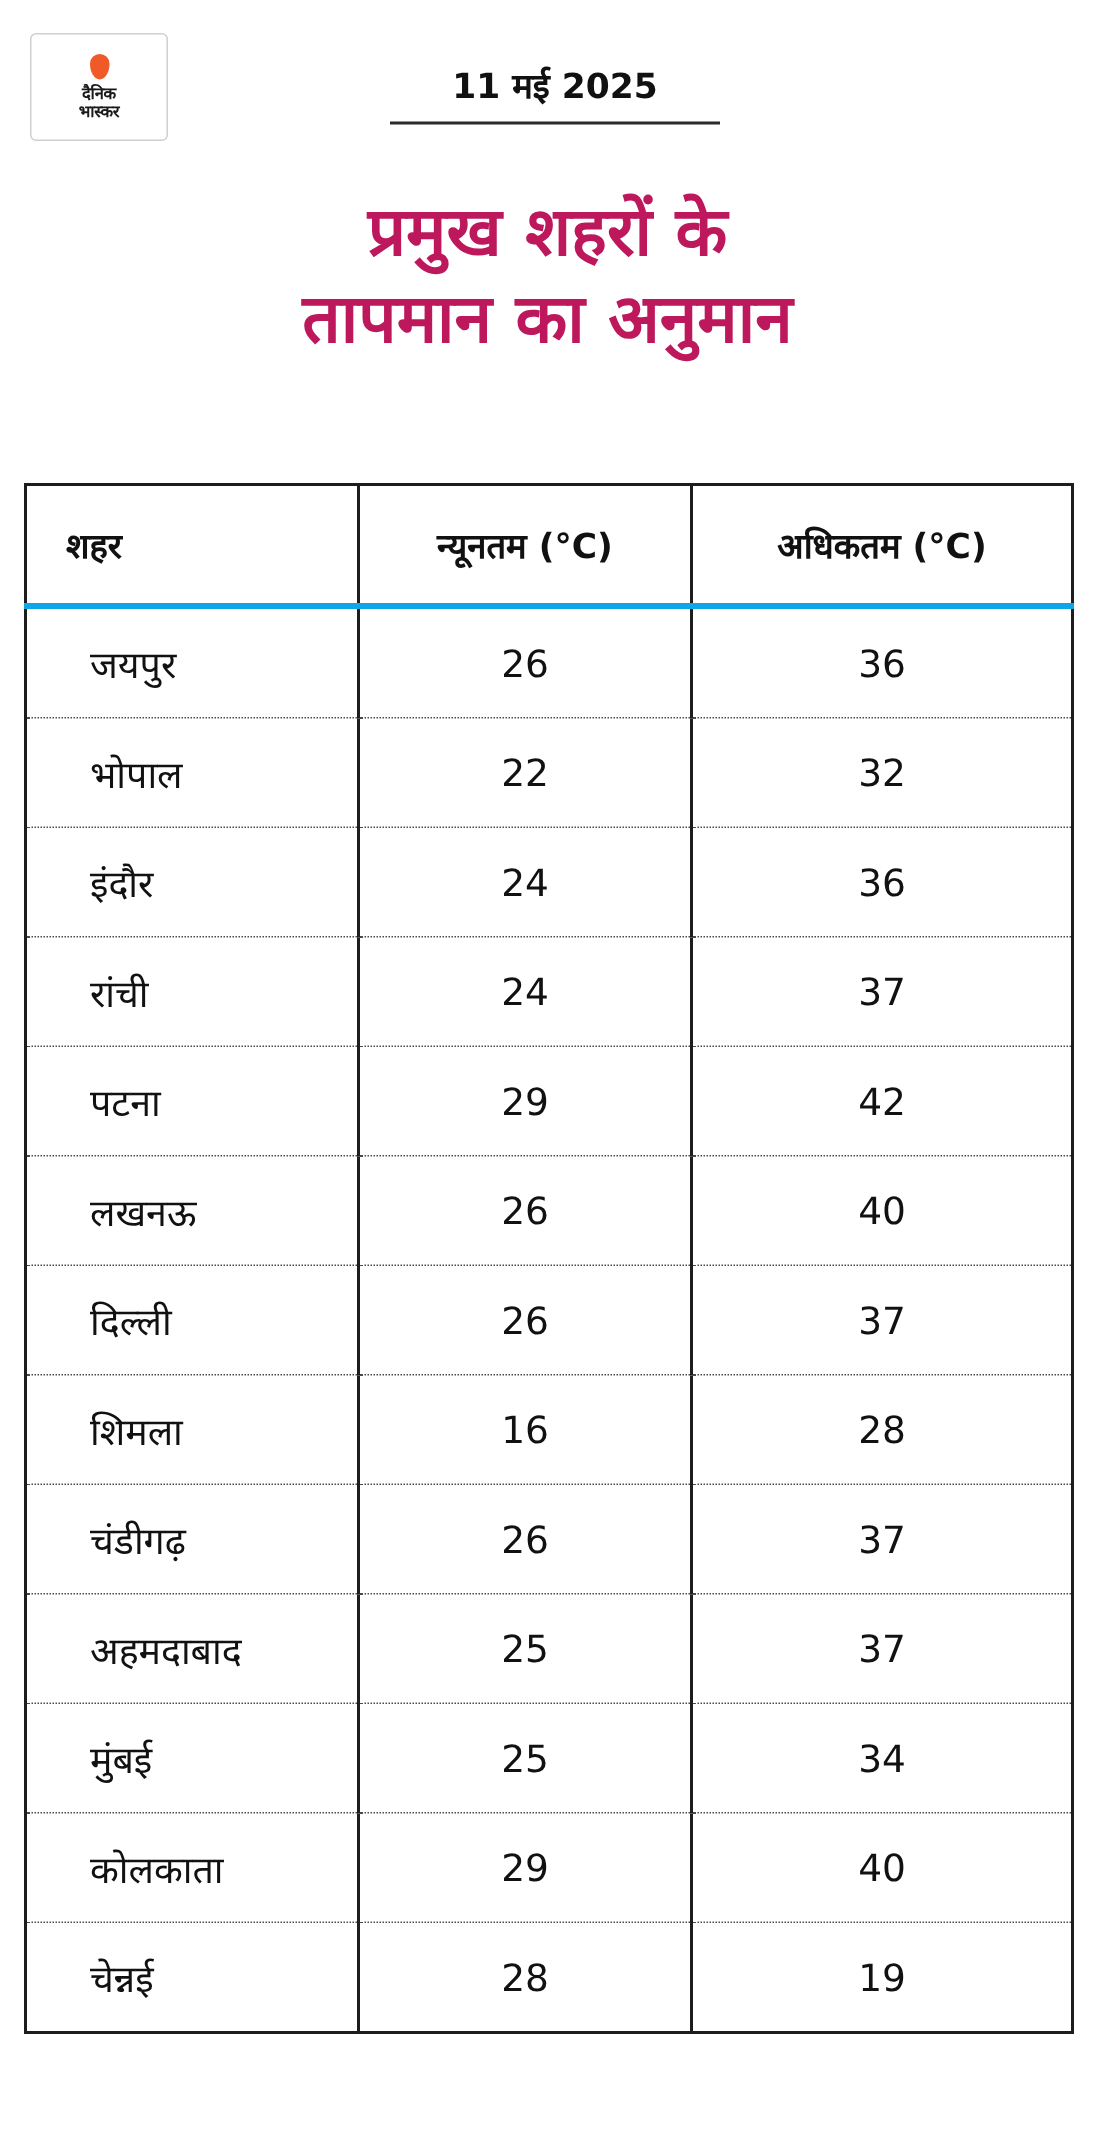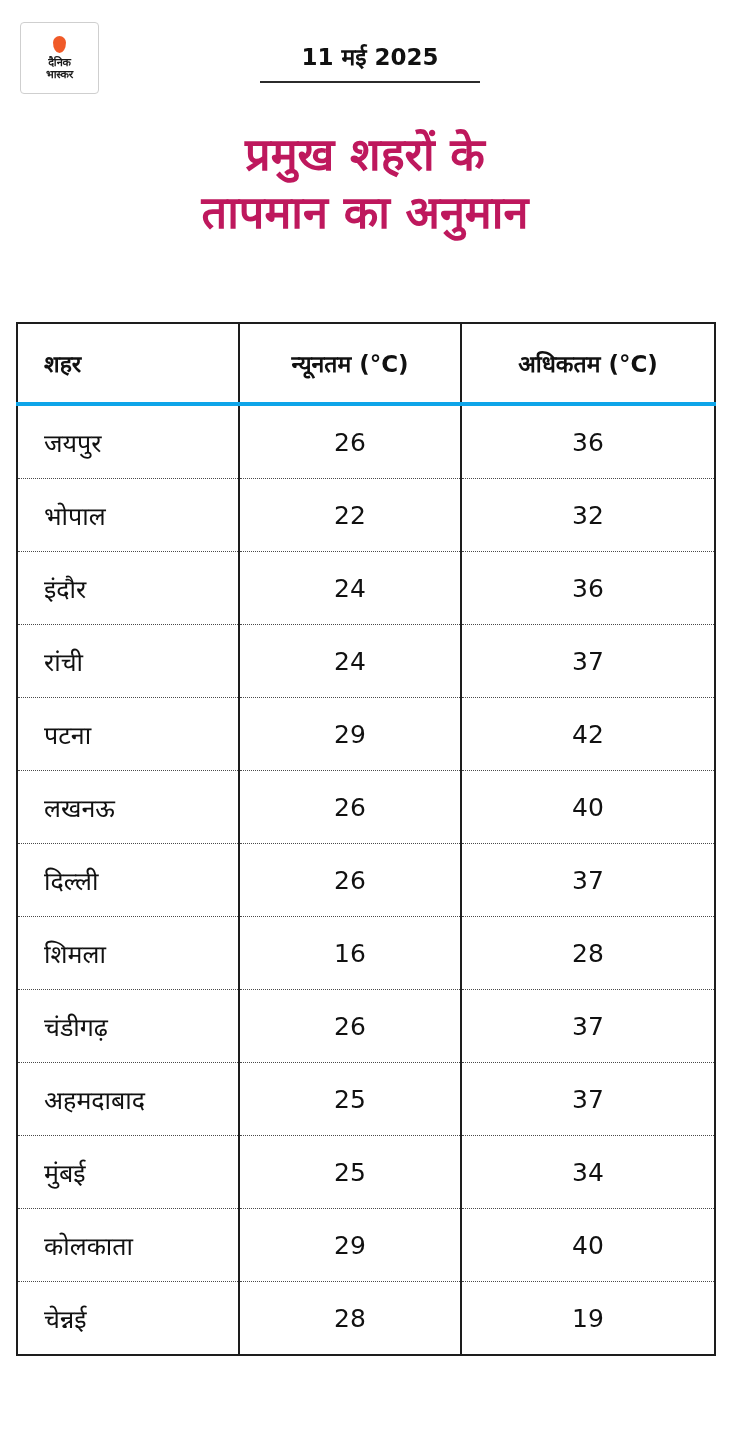--- a/index.html
+++ b/index.html
@@ -27,21 +27,21 @@
   .header {
     position: relative;
     height: 112px;
     padding: 0;
   }
 
   .logo-box {
     position: absolute;
     left: 20px;
     top: 22px;
-    width: 79px;
+    width: 92px;
     height: 72px;
     border: 1px solid #cfcfcf;
     border-radius: 4px;
     background: #ffffff;
     display: flex;
     flex-direction: column;
     align-items: center;
     justify-content: center;
     box-sizing: border-box;
   }
@@ -146,21 +146,21 @@
   table.temp tbody td {
     font-size: 25px;
     font-weight: 400;
     border-bottom: 1px dotted #4a4a4a;
   }
   table.temp tbody tr:last-child td {
     border-bottom: none;
   }
   table.temp tbody td.city {
     text-align: left;
-    padding-left: 26px;
+    padding-left: 42px;
     border-right: 2px solid #1d1d1d;
     font-size: 25px;
   }
   table.temp tbody td.num {
     text-align: center;
     border-right: 2px solid #1d1d1d;
     font-size: 25px;
   }
   table.temp tbody td.num:last-child { border-right: none; }
 </style>

